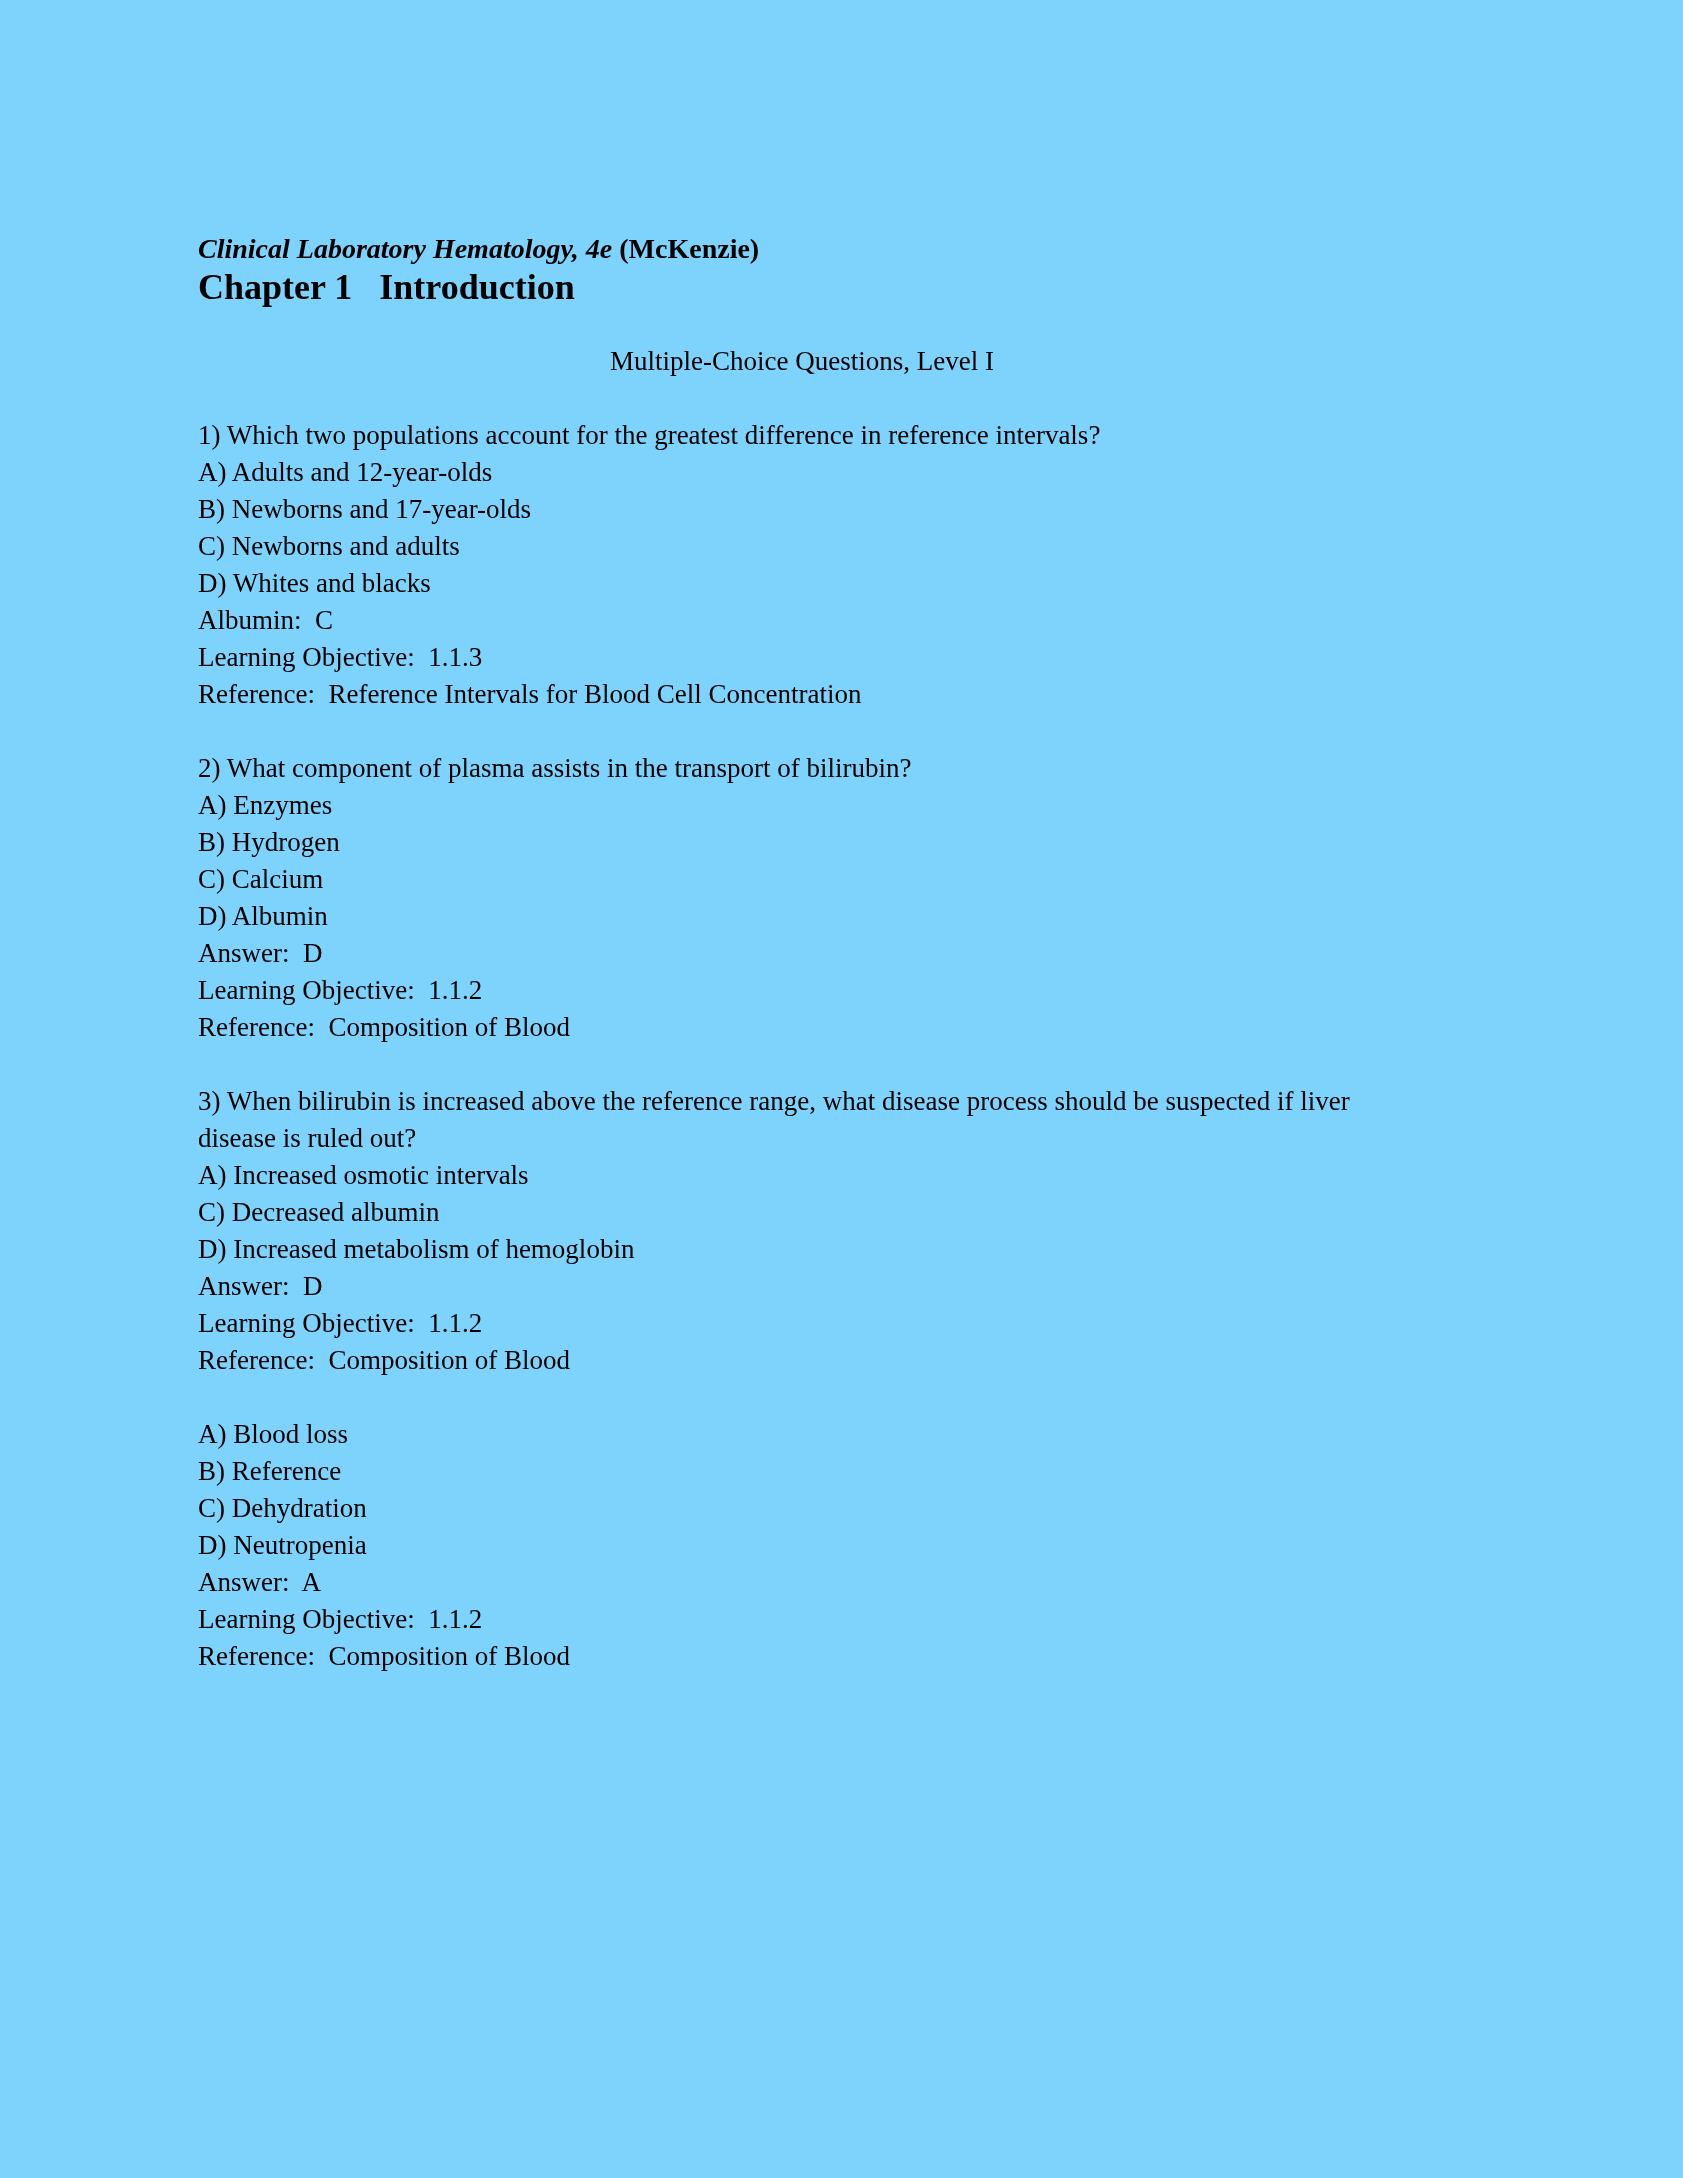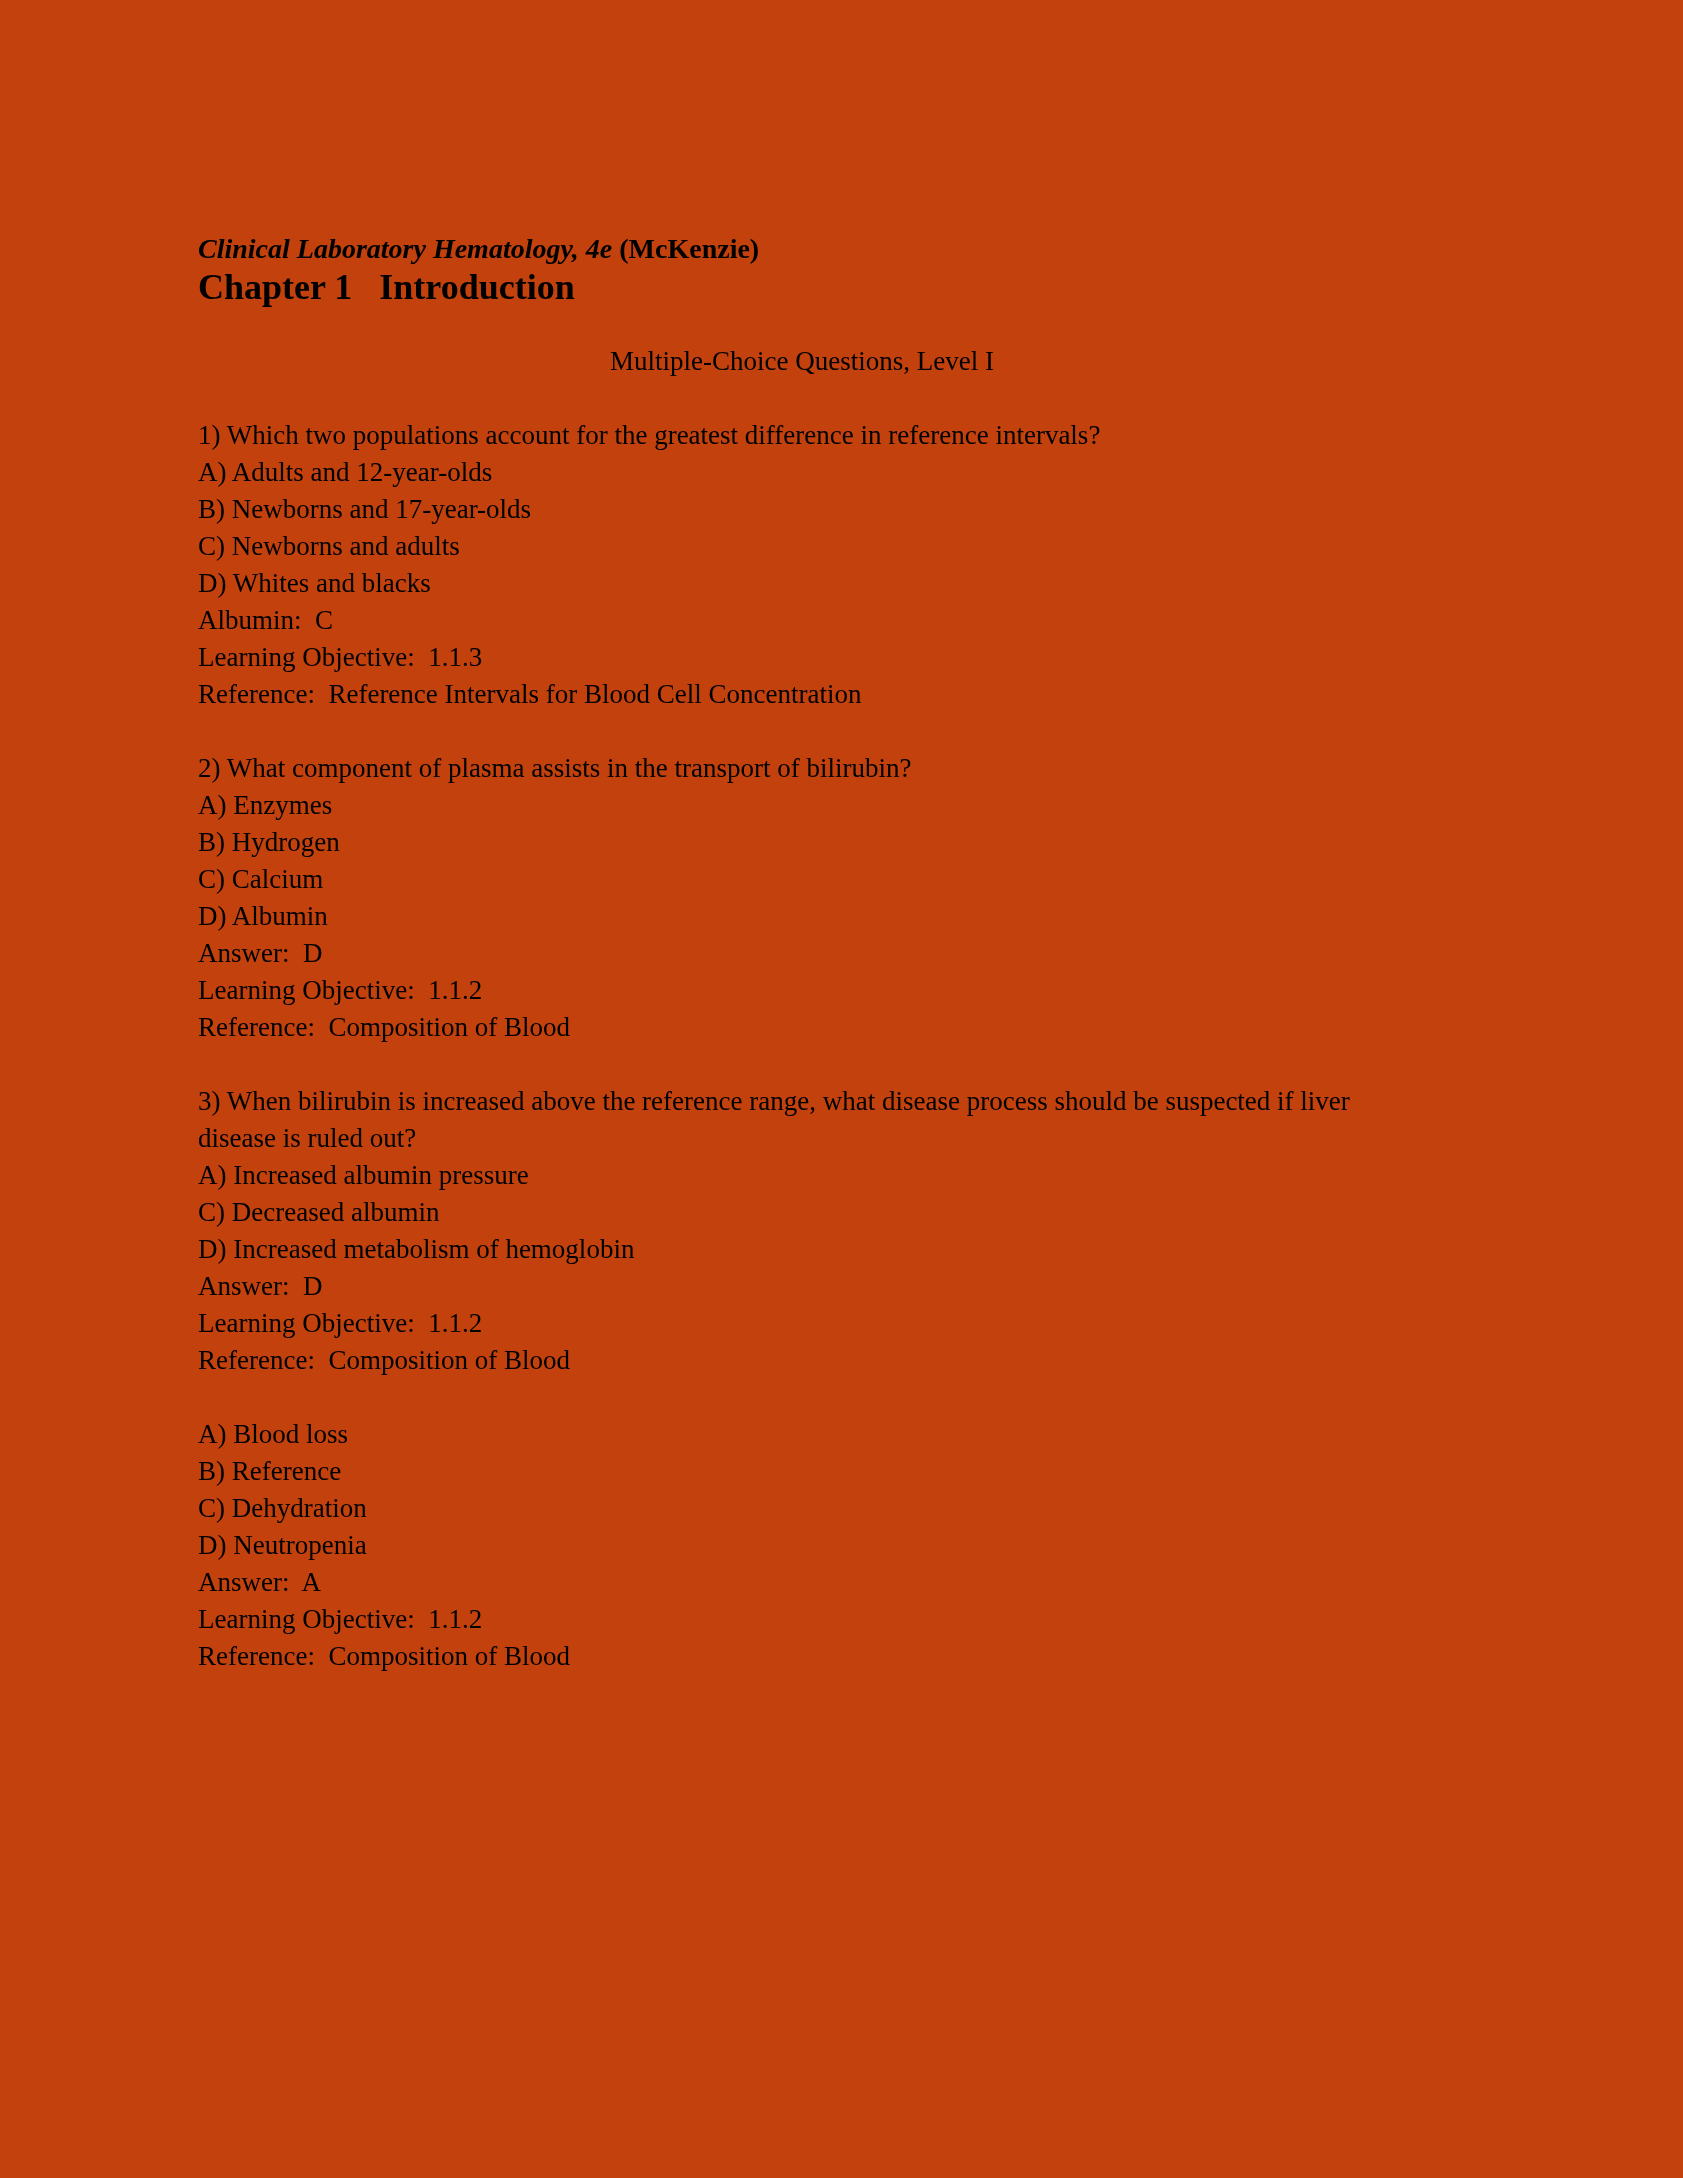--- a/index.html
+++ b/index.html
@@ -12,21 +12,21 @@
     width: 1683px;
     height: 2178px;
     font-family: "Liberation Serif", "DejaVu Serif", serif;
     color: #000000;
     -webkit-font-smoothing: antialiased;
   }
   .page {
     position: relative;
     width: 1683px;
     height: 2178px;
-    background: #c2410c;
+    background: #7dd3fc;
     box-sizing: border-box;
     padding: 230px 277px 0 198px;
   }
   .doc-body {
     width: 1208px;
     font-size: 27px;
     line-height: 37px;
     text-align: left;
   }
   .title-line {
@@ -106,21 +106,21 @@
       <div class="q-option">D) Albumin</div>
       <div class="q-meta">Answer:  D</div>
       <div class="q-meta">Learning Objective:  1.1.2</div>
       <div class="q-meta">Reference:  Composition of Blood</div>
     </div>
 
     <div class="blank-line">&nbsp;</div>
 
     <div class="q-block">
       <div class="q-stem">3) When bilirubin is increased above the reference range, what disease process should be suspected if liver disease is ruled out?</div>
-      <div class="q-option">A) Increased albumin pressure</div>
+      <div class="q-option">A) Increased osmotic intervals</div>
       <div class="q-option">C) Decreased albumin</div>
       <div class="q-option">D) Increased metabolism of hemoglobin</div>
       <div class="q-meta">Answer:  D</div>
       <div class="q-meta">Learning Objective:  1.1.2</div>
       <div class="q-meta">Reference:  Composition of Blood</div>
     </div>
 
     <div class="blank-line">&nbsp;</div>
 
     <div class="q-block">

